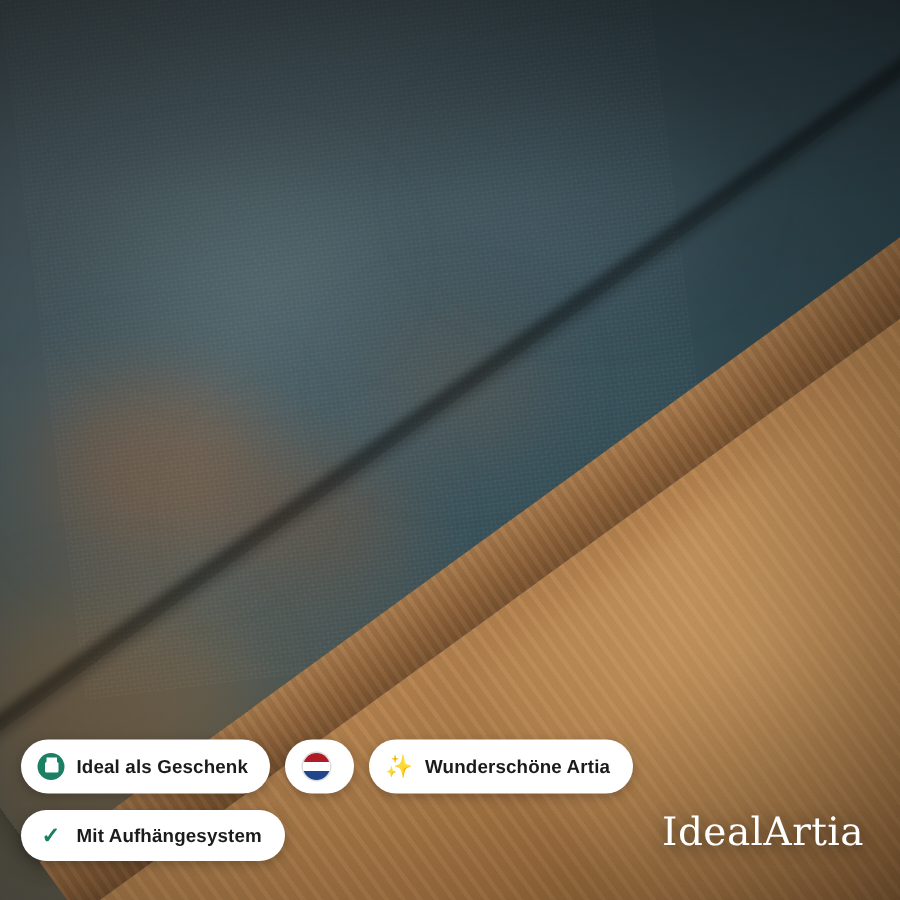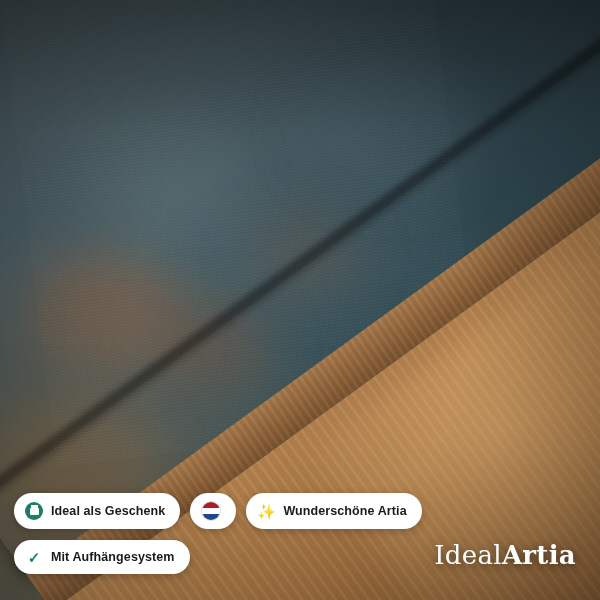--- a/index.html
+++ b/index.html
@@ -200,21 +200,21 @@
   .brand {
     position: absolute;
     right: 24px;
     bottom: 30px;
     color: #ffffff;
     font-family: "DejaVu Serif", serif;
     font-size: 26px;
     letter-spacing: 0.3px;
     text-shadow: 0 2px 10px rgba(0,0,0,0.5);
   }
-  .brand .strong { font-weight: bold; }
+  .brand .strong { font-weight: normal; }
 </style>
 </head>
 <body>
 
 <div class="stage">
 
   <div class="photo">
     <div class="blob b1"></div>
     <div class="blob b2"></div>
     <div class="blob b3"></div>

